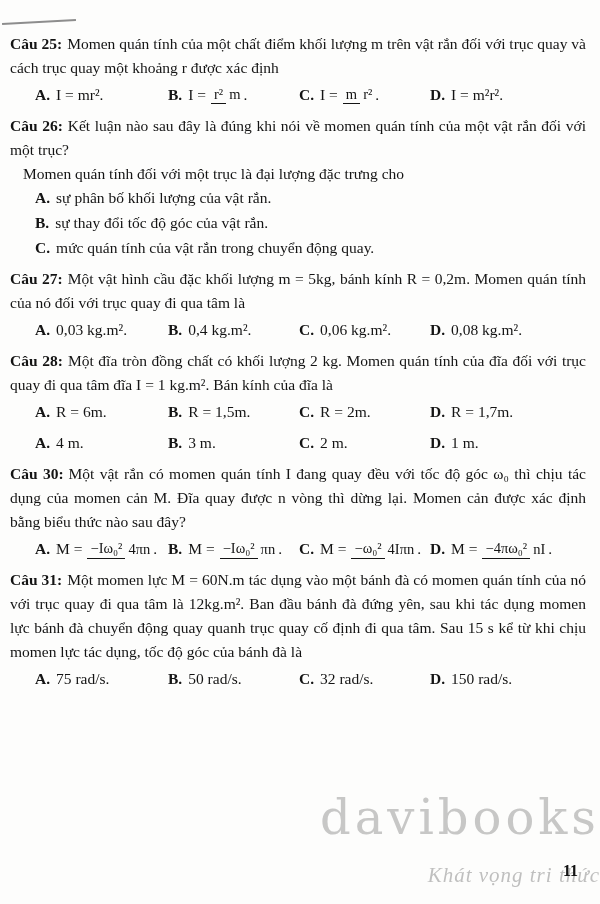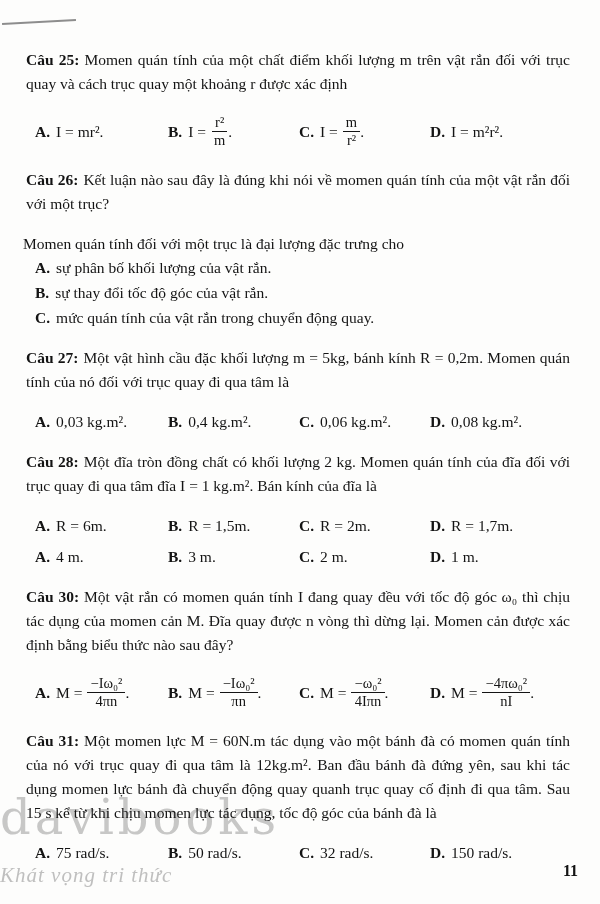--- a/index.html
+++ b/index.html
@@ -4,36 +4,36 @@
 <style>
   * { box-sizing: border-box; }
   html, body { margin: 0; padding: 0; background: #ffffff; }
   .page {
     width: 600px; height: 904px; background: #fdfdfc; position: relative; overflow: hidden;
     font-family: "Liberation Serif", "DejaVu Serif", serif; color: #141414;
     font-size: 15.5px; line-height: 1.55;
   }
   .content { position: relative; z-index: 1; padding: 32px 14px 0 10px; }
   .qb { margin-bottom: 7px; }
-  .q { margin: 16px; text-align: justify; }
+  .q { margin: 0; text-align: justify; }
   .ql { margin-right: 5px; }
   .intro { margin: 0 0 0 13px; }
   .ans-line { margin: 0 0 1px 25px; }
   .ans-line b { margin-right: 6px; }
   .row {
     display: grid; grid-template-columns: 133px 131px 131px auto;
     margin: 3px 0 2px 25px; align-items: center;
   }
   .opt { display: flex; align-items: center; white-space: nowrap; }
   .ol { margin-right: 6px; }
   .pre { margin-right: 5px; }
-  .frac { display: inline-flex; flex-direction: column; align-items: center; line-height: 1.2; font-size: 14.5px; margin: 2px 0; }
+  .frac { display: inline-flex; flex-direction: row; align-items: center; line-height: 1.2; font-size: 14.5px; margin: 2px 0; }
   .frac .num { border-bottom: 1.3px solid #141414; padding: 0 3px; }
   .frac .den { padding: 0 3px; }
-  .watermark { position: absolute; left: 0; right: 0; top: 780px; text-align: left; z-index: 0; pointer-events: none; }
+  .watermark { position: absolute; left: 0; right: 0; top: 780px; text-align: right; z-index: 0; pointer-events: none; }
   .wm-brand { font-size: 48px; color: rgba(140,140,140,0.48); letter-spacing: 4px; font-family: "DejaVu Serif", serif; }
   .wm-slogan { font-size: 21px; font-style: italic; color: rgba(140,140,140,0.55); margin-top: 5px; letter-spacing: 1px; }
   .page-number { position: absolute; right: 22px; bottom: 20px; font-weight: bold; font-size: 16px; z-index: 1; margin-top: 35px; }
   .scan-line { position: absolute; top: 21px; left: 2px; width: 74px; height: 1.5px; background: #8d8d8d; transform: rotate(-3deg); z-index: 0; }
 </style>
 </head>
 <body>
 
 <div class="page">
   <div class="scan-line"></div>

